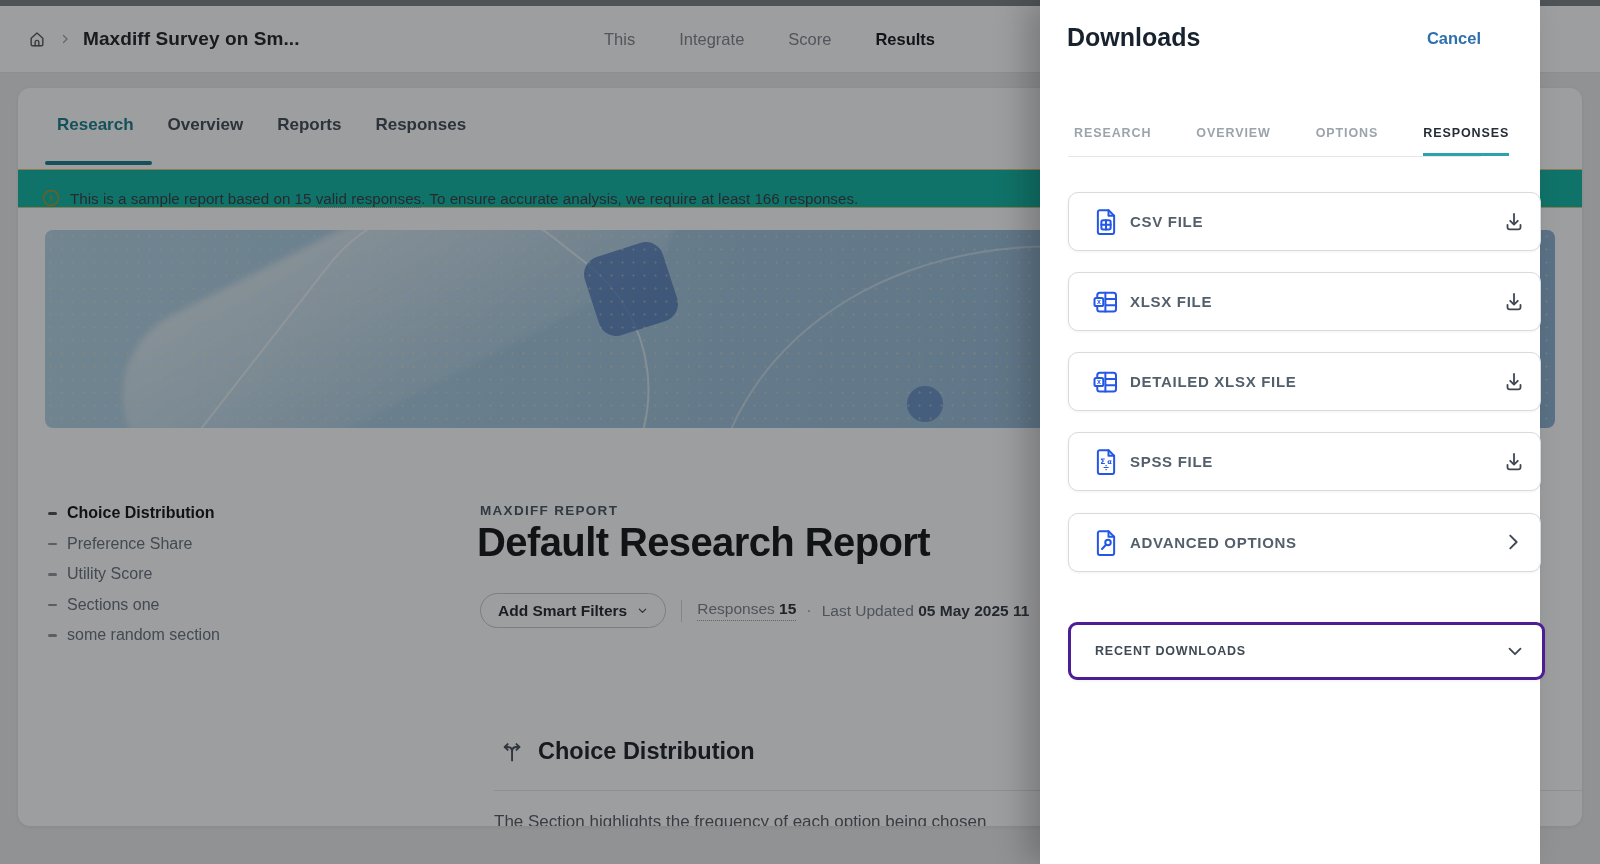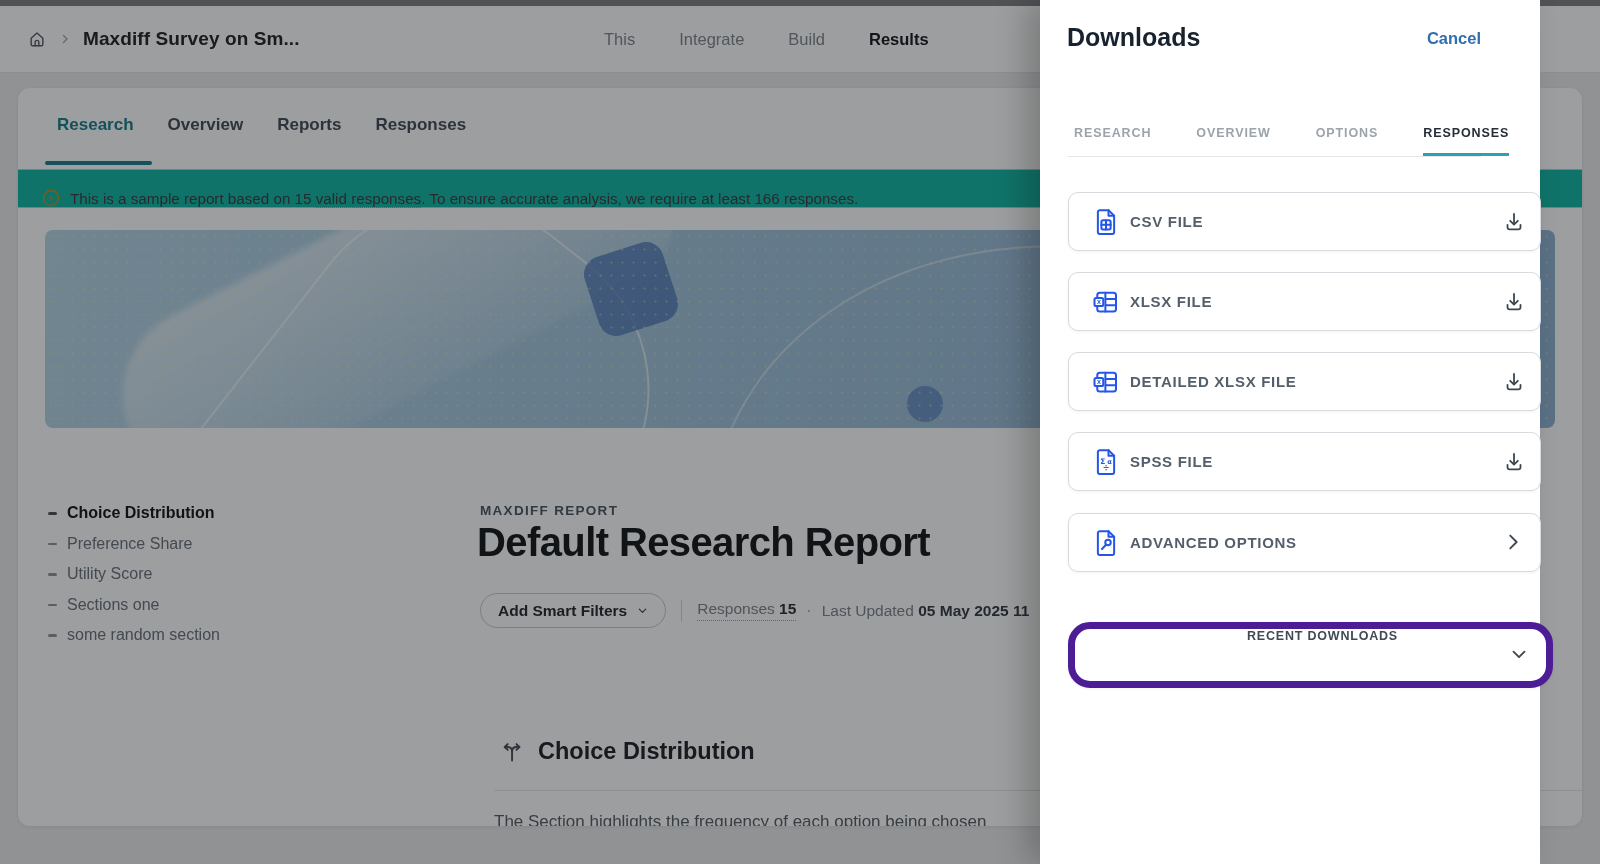--- a/index.html
+++ b/index.html
@@ -67,22 +67,22 @@
   .dtabs{position:absolute;left:34px;top:126px;display:flex;gap:45px;}
   .dtab{font-size:12.5px;font-weight:700;letter-spacing:.9px;color:#9ba3ab;padding-bottom:13px;cursor:pointer;}
   .dtab.active{color:#252e37;border-bottom:3px solid #2ba3af;}
   .dtabs-rule{position:absolute;left:28px;right:59px;top:156px;height:1px;background:#e5e7e9;}
 
   .dcard{position:absolute;left:28px;width:471px;height:57px;border:1px solid #d7dbdf;border-radius:10px;background:#fff;
          display:flex;align-items:center;box-shadow:0 1px 3px rgba(30,40,50,.06);cursor:pointer;}
   .dcard .lead{margin-left:22px;width:30px;height:30px;flex:0 0 auto;}
   .dcard .dlabel{margin-left:9px;font-size:15px;font-weight:700;letter-spacing:.7px;color:#535f6b;}
   .dcard .trail{margin-left:auto;margin-right:14px;width:24px;height:24px;flex:0 0 auto;}
-  .rcard{position:absolute;left:28px;top:622px;width:471px;height:52px;border:7px solid #4c1d95;border-radius:22px;background:#fff;
-         display:flex;align-items:center;box-shadow:0 1px 3px rgba(30,40,50,.06);cursor:pointer;flex-direction:column;}
+  .rcard{position:absolute;left:28px;top:622px;width:471px;height:52px;border:3px solid #4c1d95;border-radius:9px;background:#fff;
+         display:flex;align-items:center;box-shadow:0 1px 3px rgba(30,40,50,.06);cursor:pointer;}
   .rcard .dlabel{margin-left:24px;font-size:12.5px;font-weight:700;letter-spacing:.8px;color:#3f4a55;}
   .rcard .trail{margin-left:auto;margin-right:16px;width:22px;height:22px;}
   svg{display:block;}
 </style>
 </head>
 <body>
 
 <div class="stage">
 
   <div class="top-edge"></div>
@@ -98,21 +98,21 @@
       <span>
         <svg width="12" height="12" viewBox="0 0 24 24" fill="none" stroke="#9aa0a6" stroke-width="2.4" stroke-linecap="round" stroke-linejoin="round">
             <path d="M9 5 L16 12 L9 19"></path>
           </svg>
       </span>
       <span class="crumb-title">Maxdiff Survey on Sm...</span>
     </div>
     <div class="nav-links">
       <span class="nav-link">This</span>
       <span class="nav-link">Integrate</span>
-      <span class="nav-link">Build</span>
+      <span class="nav-link">Score</span>
       <span class="nav-link active">Results</span>
     </div>
   </div>
 
   <div class="page-card">
 
     <div class="main-tabs">
       <span class="main-tab active">Research</span>
       <span class="main-tab">Overview</span>
       <span class="main-tab">Reports</span>

